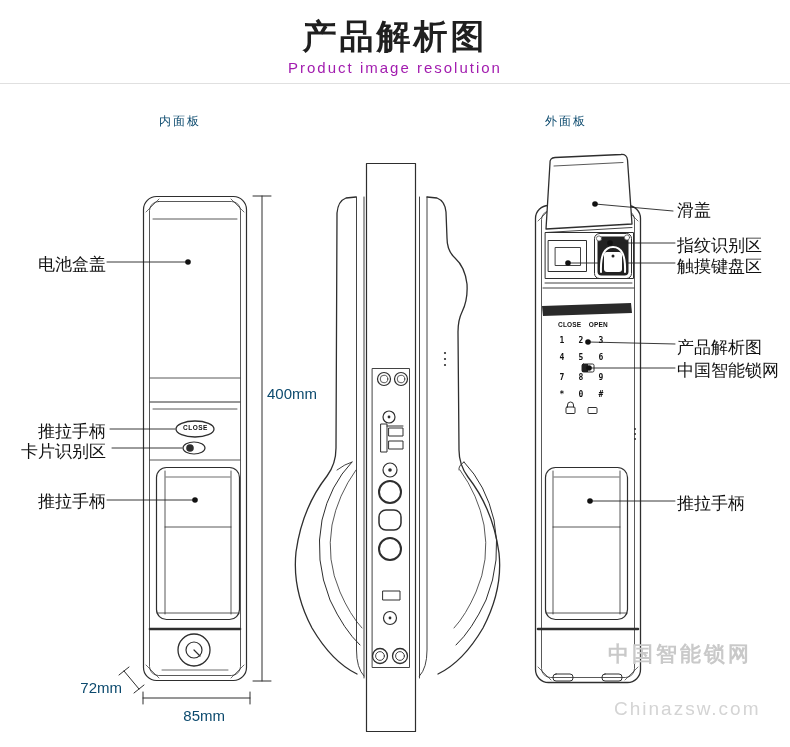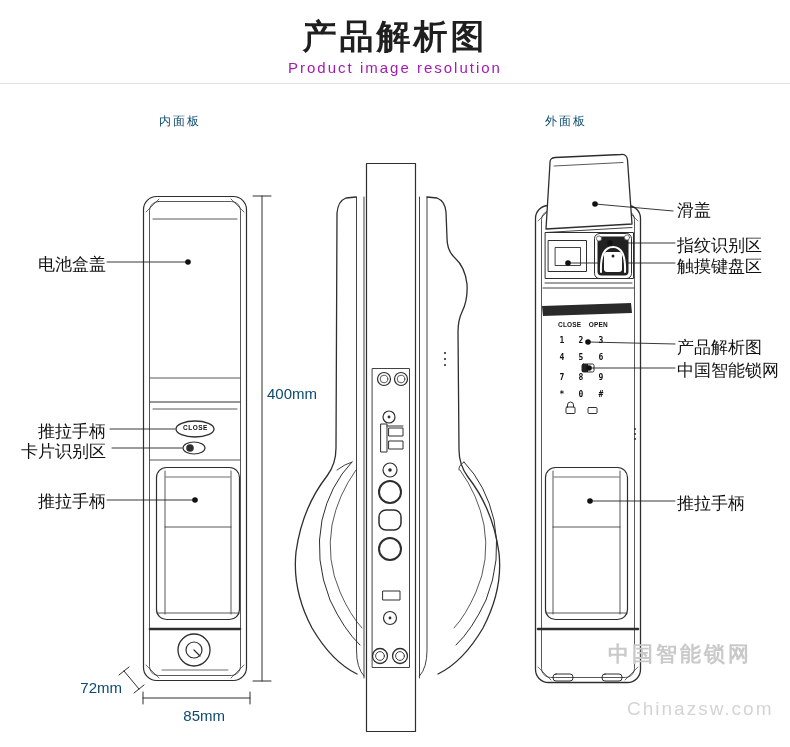--- a/index.html
+++ b/index.html
@@ -32,21 +32,21 @@
     position:absolute;left:2px;top:3px;width:50px;display:flex;justify-content:space-between;
     font-size:6.5px;font-weight:700;letter-spacing:.2px;color:#111;
   }
   .kp-row{
     position:absolute;left:0;display:grid;grid-template-columns:12px 26px 14px;
     font-size:8px;font-weight:700;color:#111;
     font-family:"DejaVu Sans Mono","Liberation Mono",monospace;
   }
   .kp-row span{text-align:center;}
   .wm1{left:608px;top:640px;font-size:21px;letter-spacing:3px;color:#c9c9c9;font-weight:700;}
-  .wm2{left:627px;top:698px;font-size:19px;letter-spacing:2px;color:#d4d4d4;}
+  .wm2{left:614px;top:698px;font-size:19px;letter-spacing:2px;color:#d4d4d4;}
 </style>
 </head>
 <body>
 
 <div id="stage">
 
   <svg id="lineart" width="790" height="747" viewBox="0 0 790 747" fill="none" stroke="#2e2e2e" stroke-width="1.2" stroke-linecap="round" stroke-linejoin="round">
 
     <g>
       <rect x="143.5" y="196.5" width="103" height="484" rx="13"></rect>

